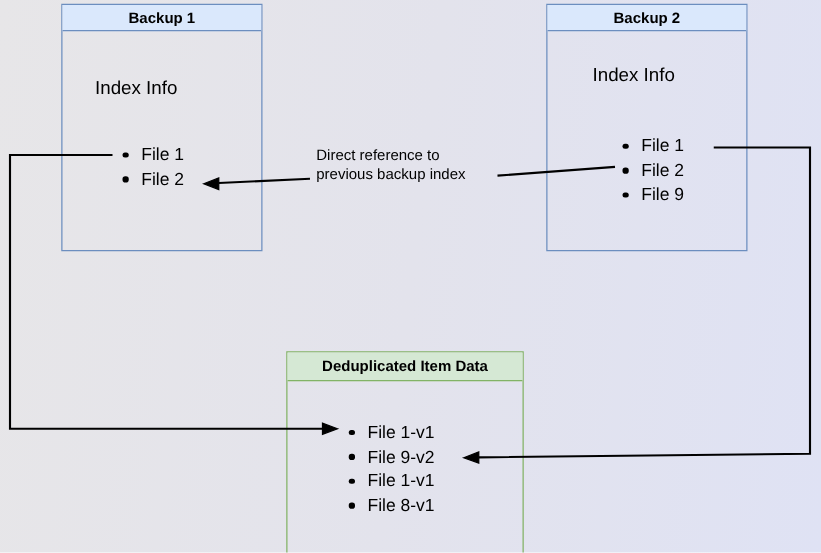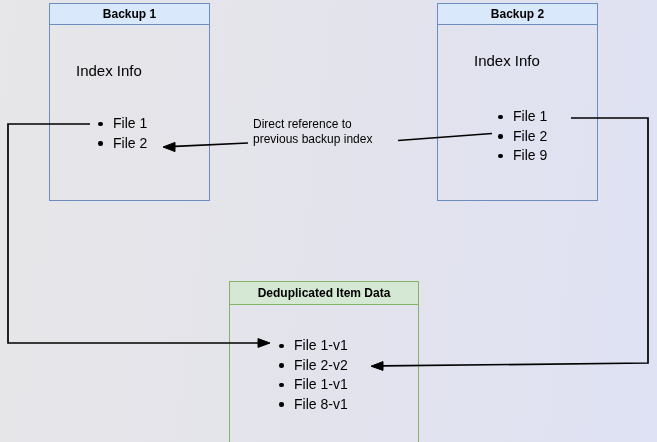--- a/index.html
+++ b/index.html
@@ -117,21 +117,21 @@
     <li><span>File 9</span></li>
   </ul>
 
   <div class="box green" style="left:229px; top:281px; width:190px; height:181px;">
     <div class="box-header">
       <span>Deduplicated Item Data</span>
     </div>
   </div>
   <ul class="bullet-list" style="left:279px; top:336px;">
     <li><span>File 1-v1</span></li>
-    <li><span>File 2-v2</span></li>
+    <li><span>File 9-v2</span></li>
     <li><span>File 1-v1</span></li>
     <li><span>File 8-v1</span></li>
   </ul>
 
   <div class="edge-label">Direct reference to previous backup index</div>
 
   <svg class="arrow-layer" width="657" height="442" viewBox="0 0 657 442">
 
     <g>
       <polyline class="edge" points="90,124 8,124 8,343 259,343"></polyline>

